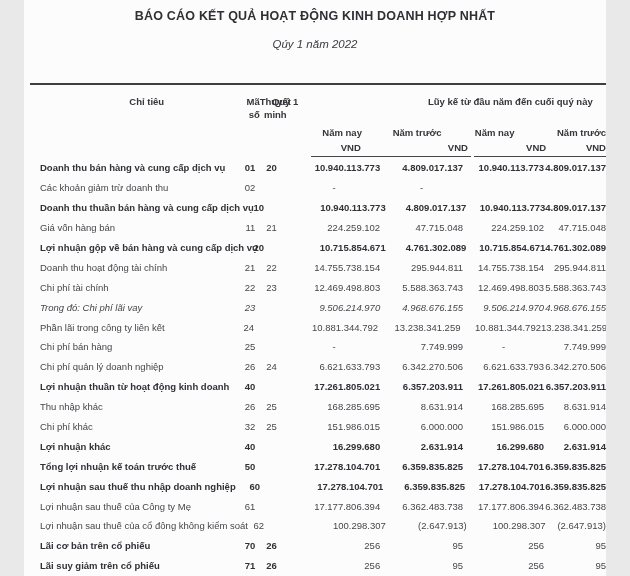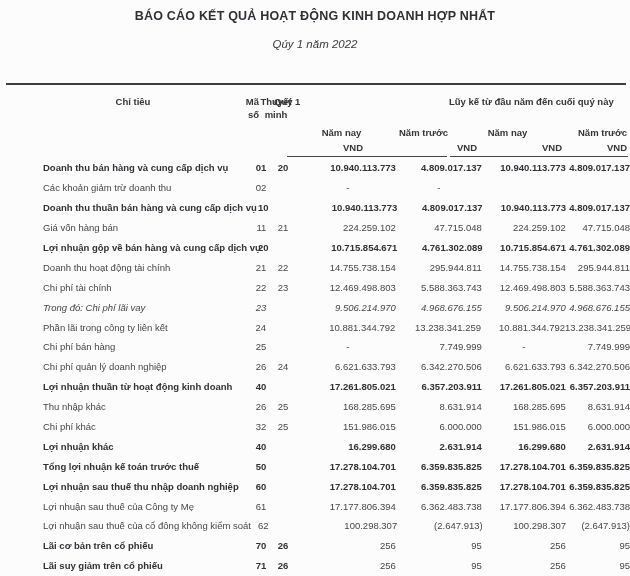--- a/index.html
+++ b/index.html
@@ -1,19 +1,19 @@
 <!DOCTYPE html>
 <html><head>
 <meta charset="utf-8">
 <style>
   * { margin:0; padding:0; box-sizing:border-box; }
   html,body { background:#e9e9e9; }
   body { font-family:"Liberation Sans", sans-serif; }
   .page{
-    position:relative; width:630px; height:576px; margin:0 auto;
+    position:relative; width:582px; height:576px; margin:0 auto;
     background:#fcfcfd; color:#46464b; overflow:hidden;
     font-size:9.5px;
   }
   .title{
     position:absolute; top:9px; left:0; width:100%;
     text-align:center; font-weight:bold; font-size:12.5px; color:#2f2f34;
     letter-spacing:.2px;
   }
   .subtitle{
     position:absolute; top:38px; left:0; width:100%;
@@ -46,21 +46,21 @@
   .h2 .c-v2 span{ display:inline-block; transform:translateX(-10px); }
   .h2 .c-v3{ text-align:center; }
   .h2 .c-v3 span{ display:inline-block; transform:translateX(-12px); }
   .h3{ top:141px; }
   .h3 .c-v1{ padding-right:27px; }
   .vrule{ position:absolute; top:156px; border-top:1.5px solid #46464a; }
   .vrule.q1{ left:287px; width:160px; }
   .vrule.ytd{ left:450px; width:178px; }
   
   .rows{ position:absolute; top:158px; left:0; right:0; }
-  .row{ height:19.9px; display:flex; align-items:center; padding-left:43px; }
+  .row{ height:19.9px; display:flex; align-items:center; padding-left:16px; }
   .row > div{ white-space:nowrap; }
   .row.bold{ font-weight:bold; color:#313136; }
   .row.italic{ font-style:italic; }
   .row.bold-label .c-label, .row.bold-label .c-ma, .row.bold-label .c-tm{
     font-weight:bold; color:#313136;
   }
   .dash{ text-align:center !important; }
 </style>
 </head>
 <body>

